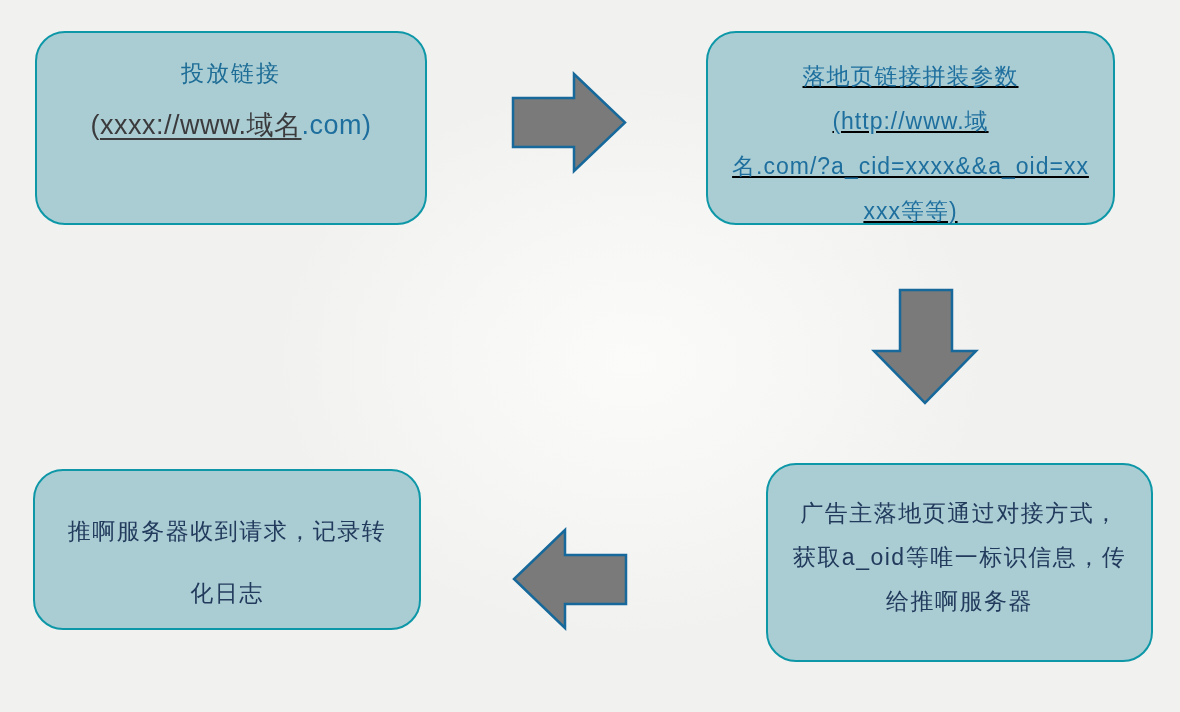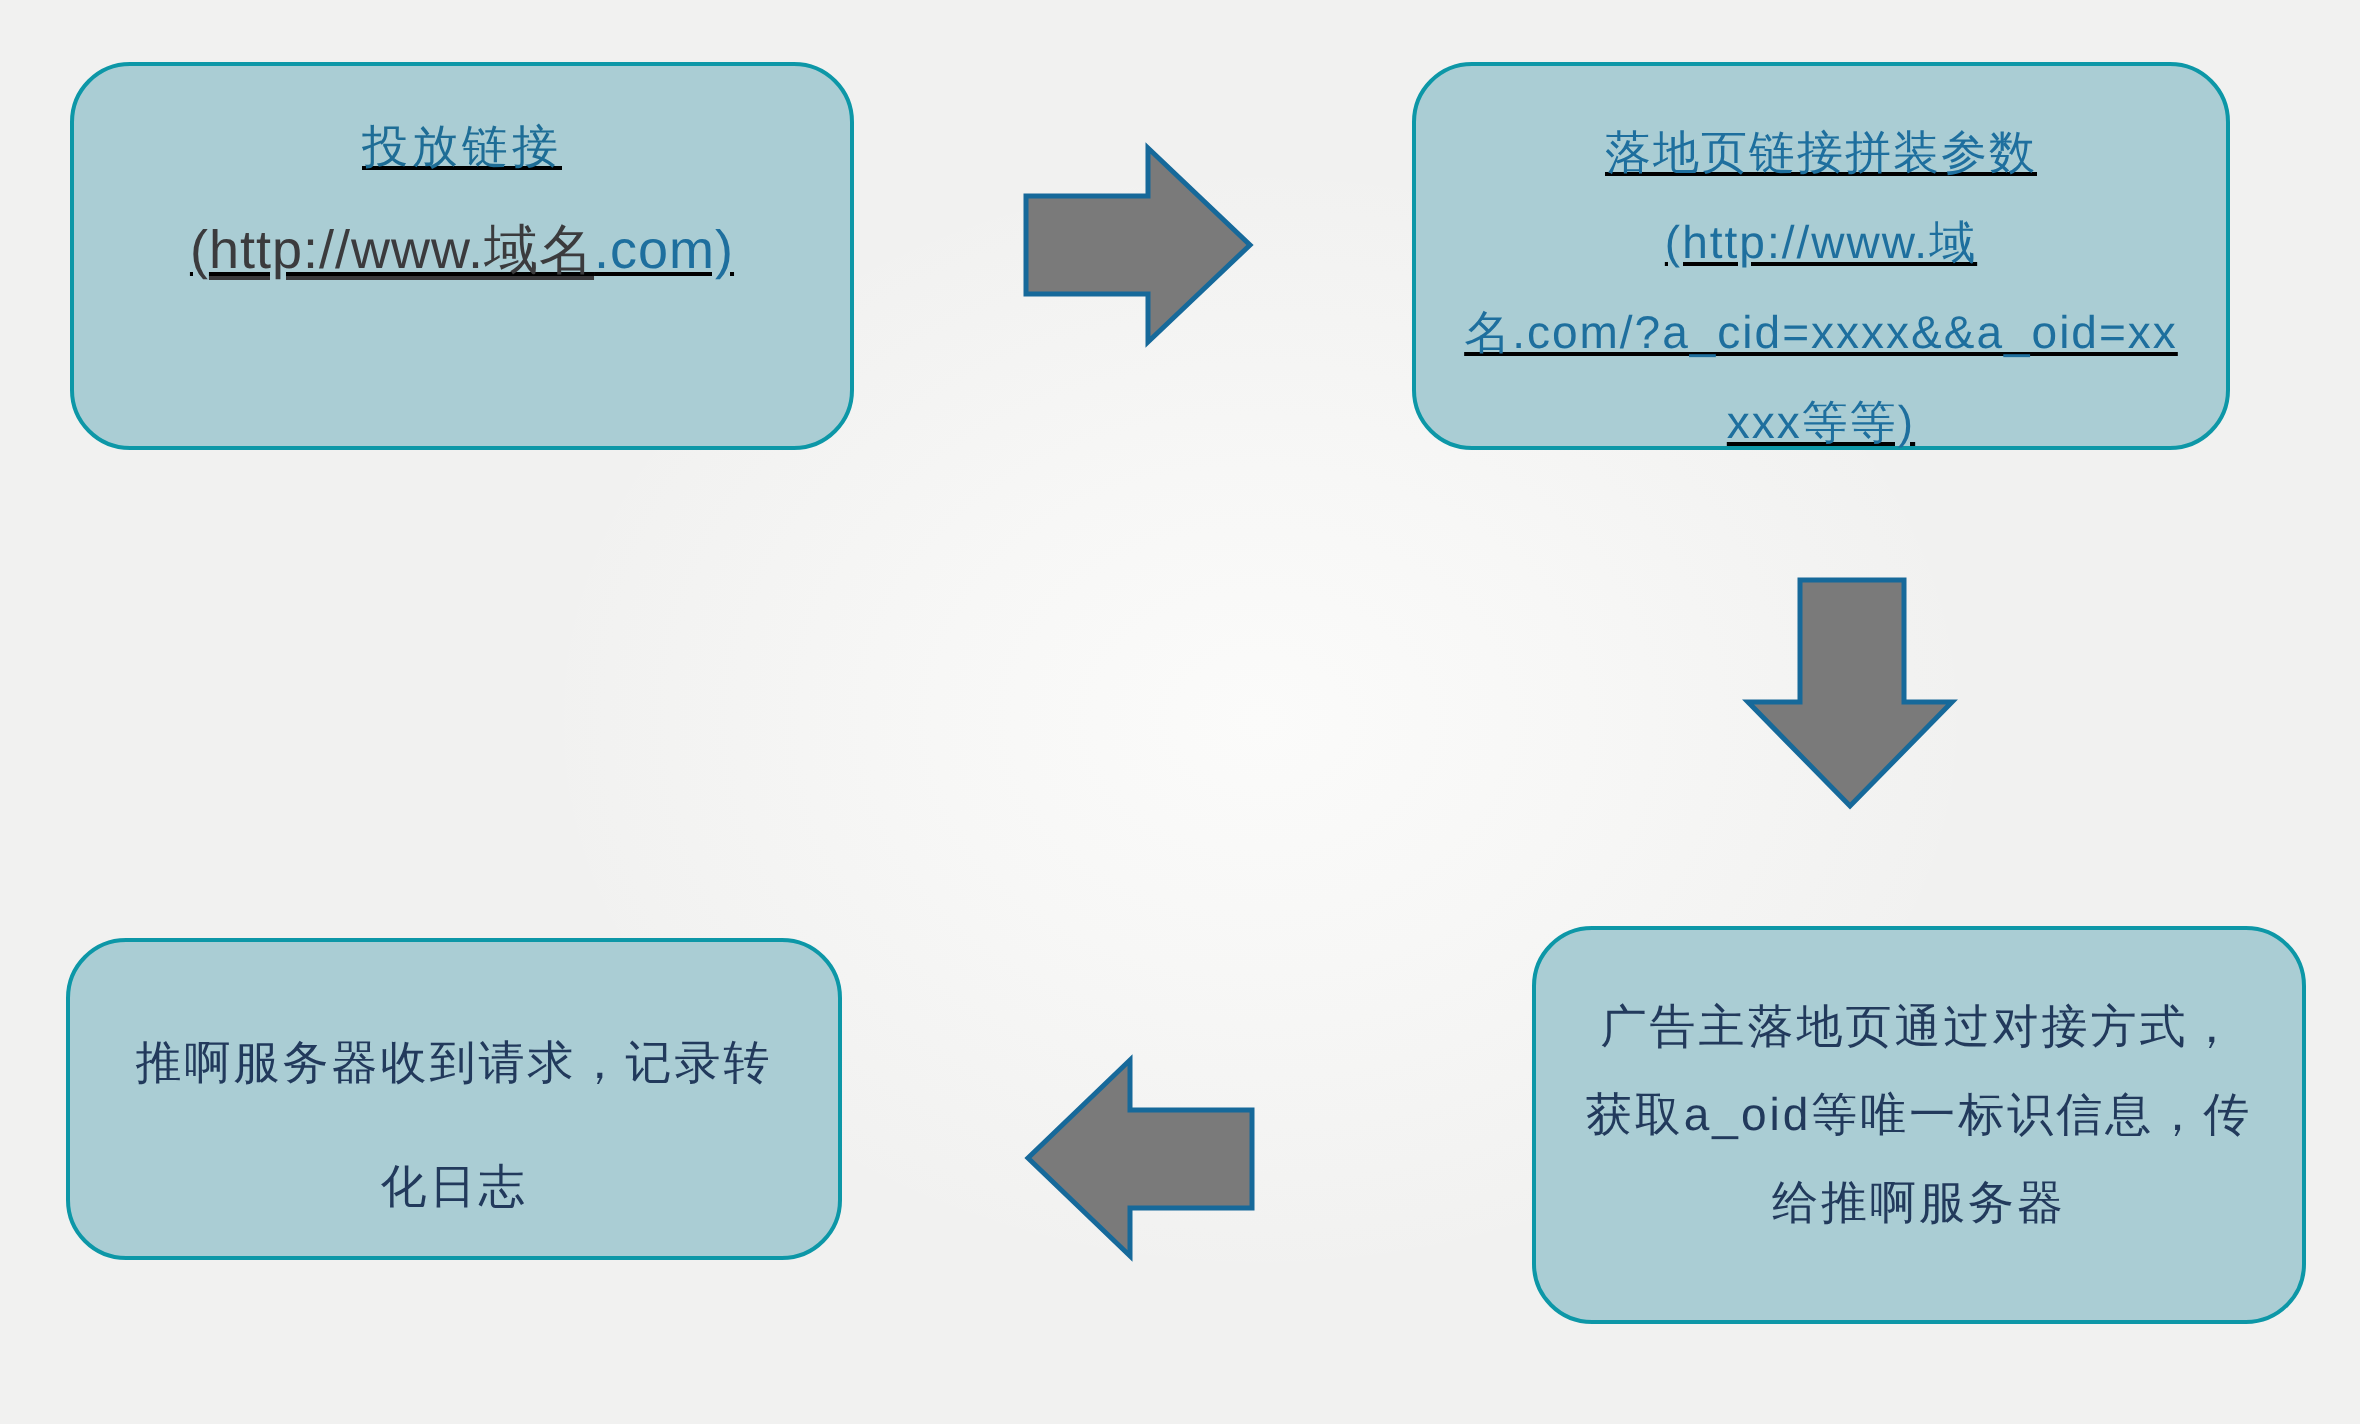--- a/index.html
+++ b/index.html
@@ -21,21 +21,21 @@
     background: #aacdd4;
     border: 2.5px solid #0d97a7;
     border-radius: 30px;
     box-sizing: border-box;
     text-align: center;
   }
   .node .line {
     white-space: nowrap;
   }
   
-  .node1 { left: 35px; top: 31px; width: 392px; height: 194px; padding-top: 14px; text-decoration: underline; }
+  .node1 { left: 35px; top: 31px; width: 392px; height: 194px; padding-top: 14px; }
   .node1 .line { line-height: 52px; }
   .node1 .title { color: #1e6d96; font-size: 23px; letter-spacing: 2px; }
   .node1 .url   { color: #3b3b3d; font-size: 27px; letter-spacing: 0.5px; }
   .node1 .url .u    { text-decoration: underline; text-underline-offset: 4px; }
   .node1 .url .blue { color: #1e6f9e; }
   
   .node2 { left: 706px; top: 31px; width: 409px; height: 194px; padding-top: 21px; text-decoration: underline; }
   .node2 .line { line-height: 45px; color: #1e6f9e; font-size: 23px; letter-spacing: 1px; }
   
   .node3 { left: 726px; top: 463px; width: 387px; height: 199px; padding-top: 26px; margin-left: 40px; }
@@ -49,21 +49,21 @@
   .arrow polygon { fill: #7a7a7a; stroke: #16699a; stroke-width: 2.5; stroke-linejoin: miter; }
   .arrow-right { left: 511px; top: 71px; }
   .arrow-down  { left: 871px; top: 288px; }
   .arrow-left  { left: 511px; top: 527px; }
 </style>
 </head>
 <body>
 
 <div class="node node1">
   <div class="line title">投放链接</div>
-  <div class="line url"><span>(</span><span class="u">http://www.域名</span><span class="blue">.com)</span></div>
+  <div class="line url"><span>(</span><span class="u">xxxx://www.域名</span><span class="blue">.com)</span></div>
 </div>
 
 <div class="node node2">
   <div class="line">落地页链接拼装参数</div>
   <div class="line">(http://www.域</div>
   <div class="line">名.com/?a_cid=xxxx&amp;&amp;a_oid=xx</div>
   <div class="line">xxx等等)</div>
 </div>
 
 <div class="node node3">

